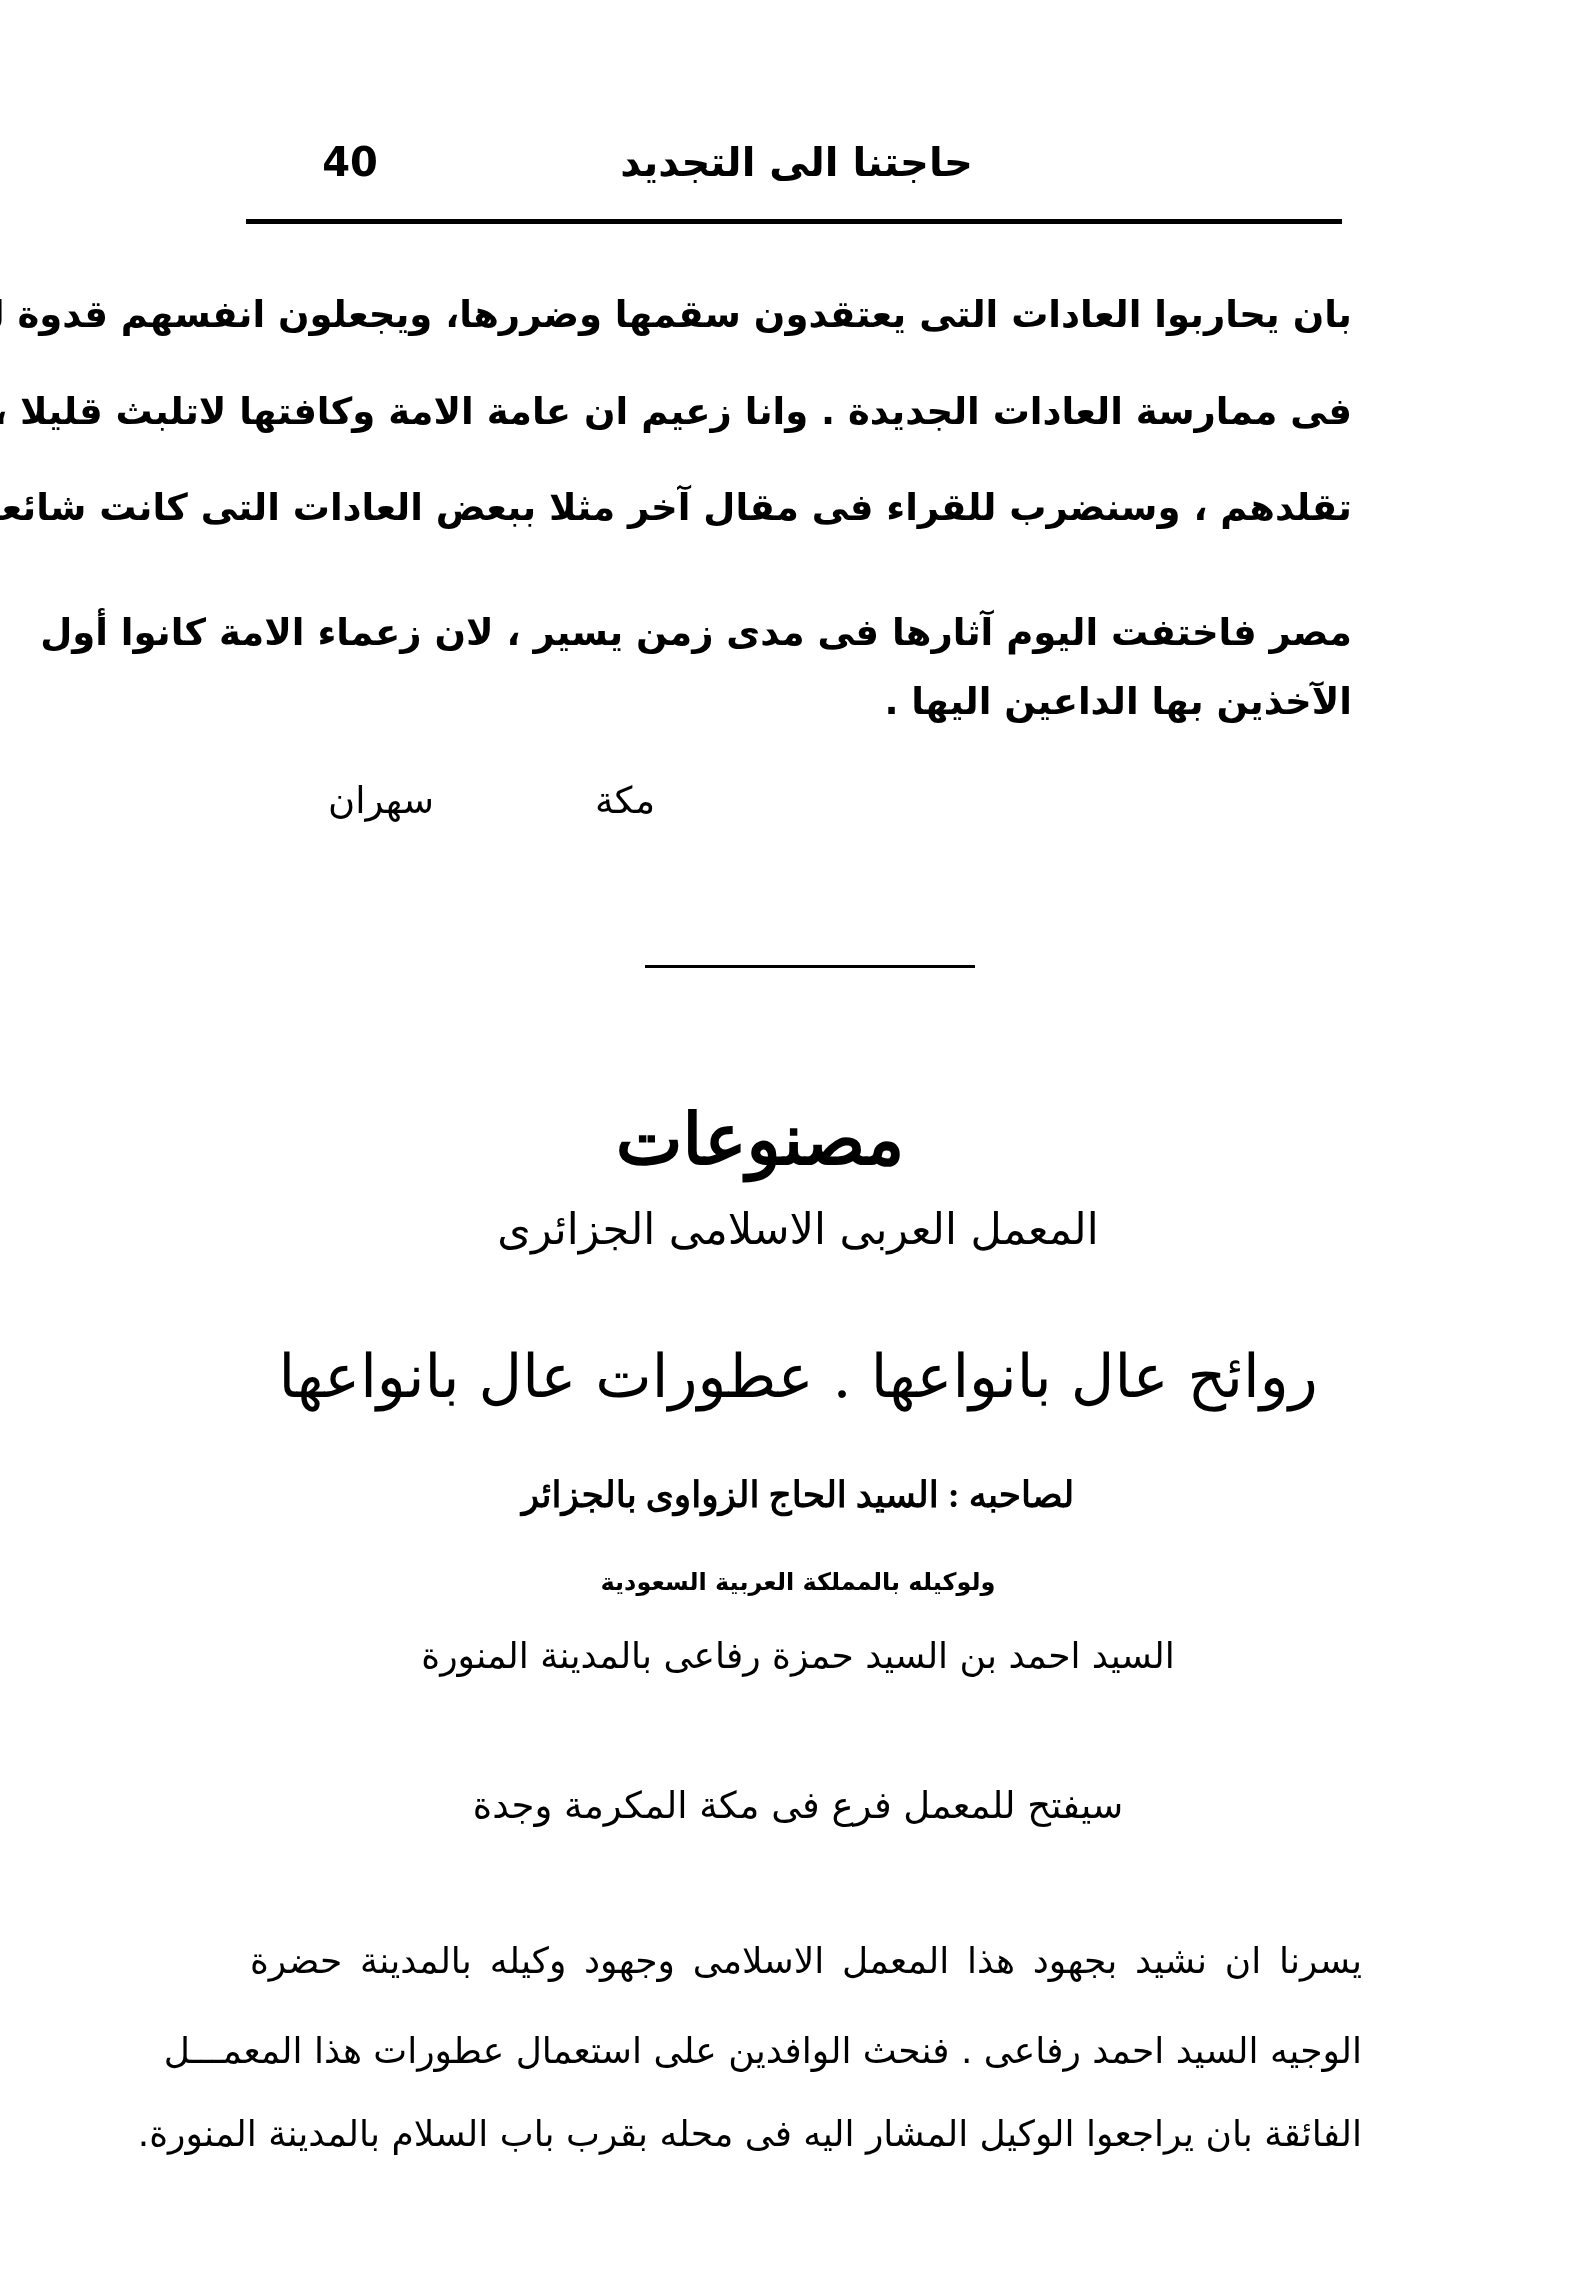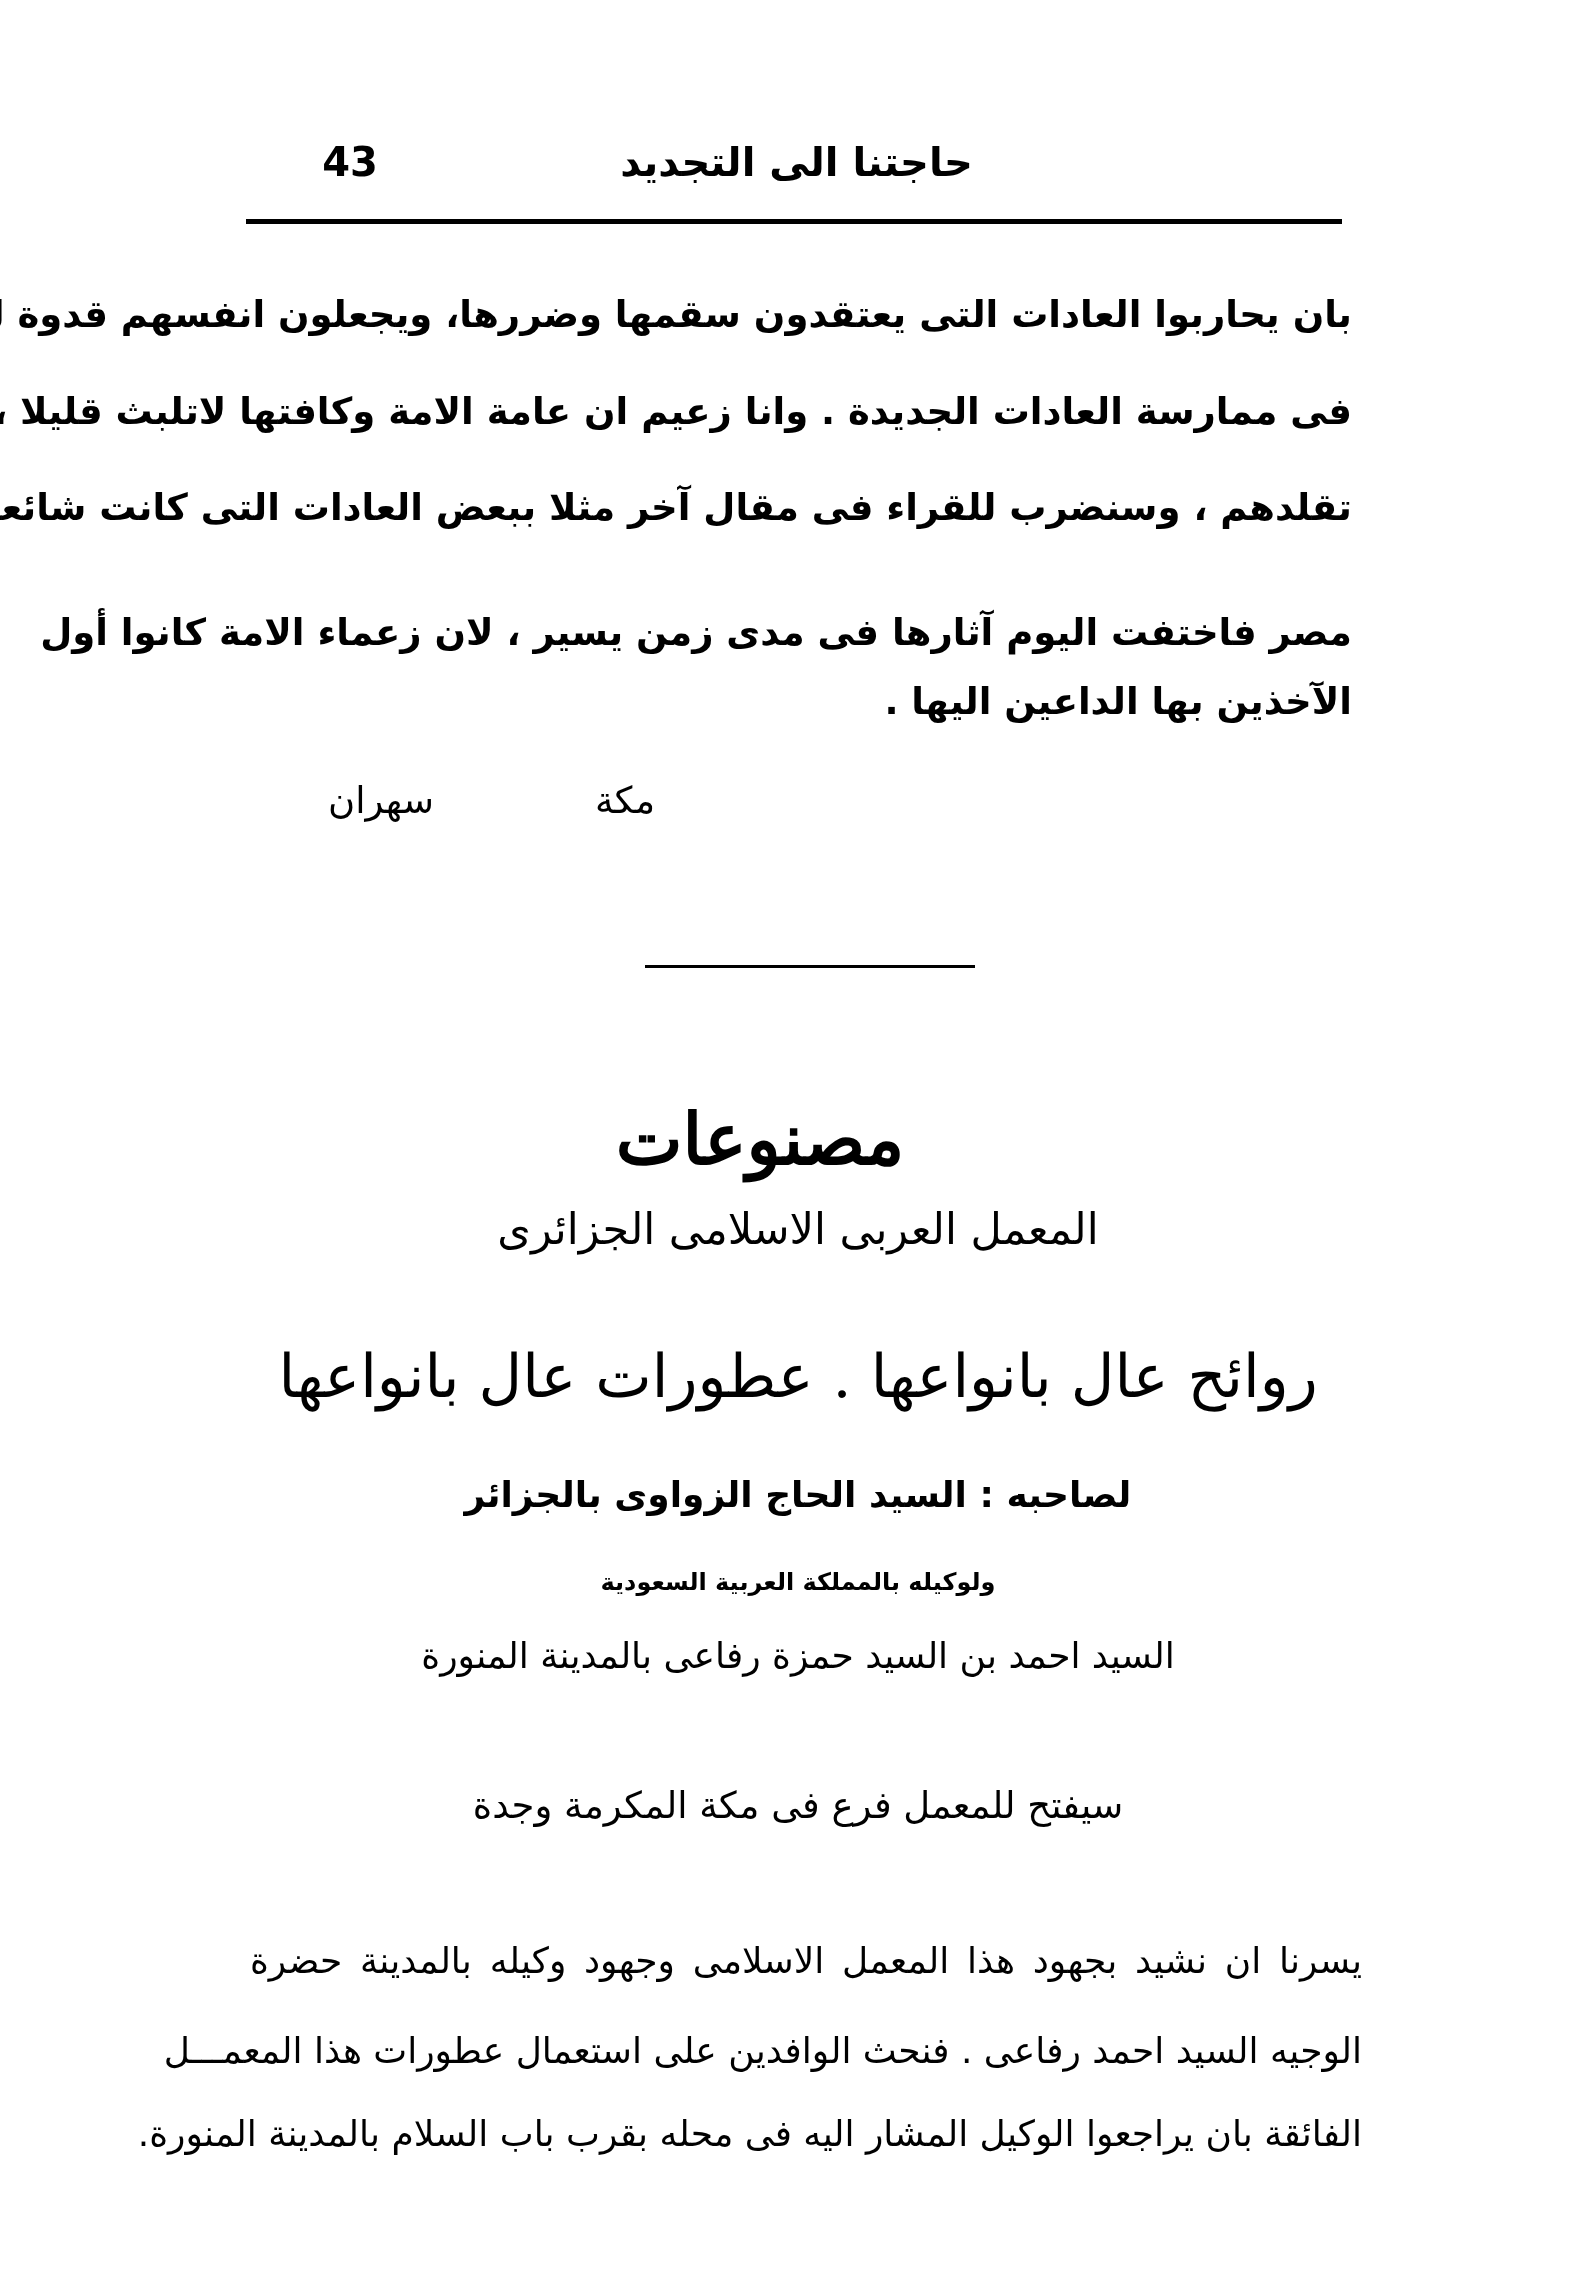--- a/index.html
+++ b/index.html
@@ -95,20 +95,21 @@
       top: 1332px;
       font-size: 60px;
       line-height: 89px;
       font-family: "DejaVu Serif", serif;
     }
     .ad-owner {
       top: 1465px;
       font-size: 36px;
       font-weight: bold;
       line-height: 60px;
+      font-family: Liberation Serif, serif;
     }
     .ad-agent-line {
       top: 1552px;
       font-size: 24px;
       font-weight: bold;
       line-height: 60px;
     }
     .ad-agent-name {
       top: 1626px;
       font-size: 36px;
@@ -135,21 +136,21 @@
       text-align-last: justify;
       white-space: nowrap;
     }
   </style>
 </head>
 <body>
 
 <div class="page">
 
   <div class="abs rtl header-title">حاجتنا الى التجديد</div>
-  <div class="abs rtl page-number">43</div>
+  <div class="abs rtl page-number">40</div>
   <div class="abs header-rule"></div>
 
   <div class="abs rtl body-line" style="top:274px;">بان يحاربوا العادات التى يعتقدون سقمها وضررها، ويجعلون انفسهم قدوة للناس</div>
   <div class="abs rtl body-line" style="top:371px;">فى ممارسة العادات الجديدة . وانا زعيم ان عامة الامة وكافتها لاتلبث قليلا ، حتى</div>
   <div class="abs rtl body-line" style="top:467px;">تقلدهم ، وسنضرب للقراء فى مقال آخر مثلا ببعض العادات التى كانت شائعة فى</div>
   <div class="abs rtl body-line" style="top:592px;">مصر فاختفت اليوم آثارها فى مدى زمن يسير ، لان زعماء الامة كانوا أول</div>
   <div class="abs rtl body-line last" style="top:661px;">الآخذين بها الداعين اليها .</div>
 
   <div class="abs rtl signature" style="left:595px;">مكة</div>
   <div class="abs rtl signature" style="left:328px;">سهران</div>

